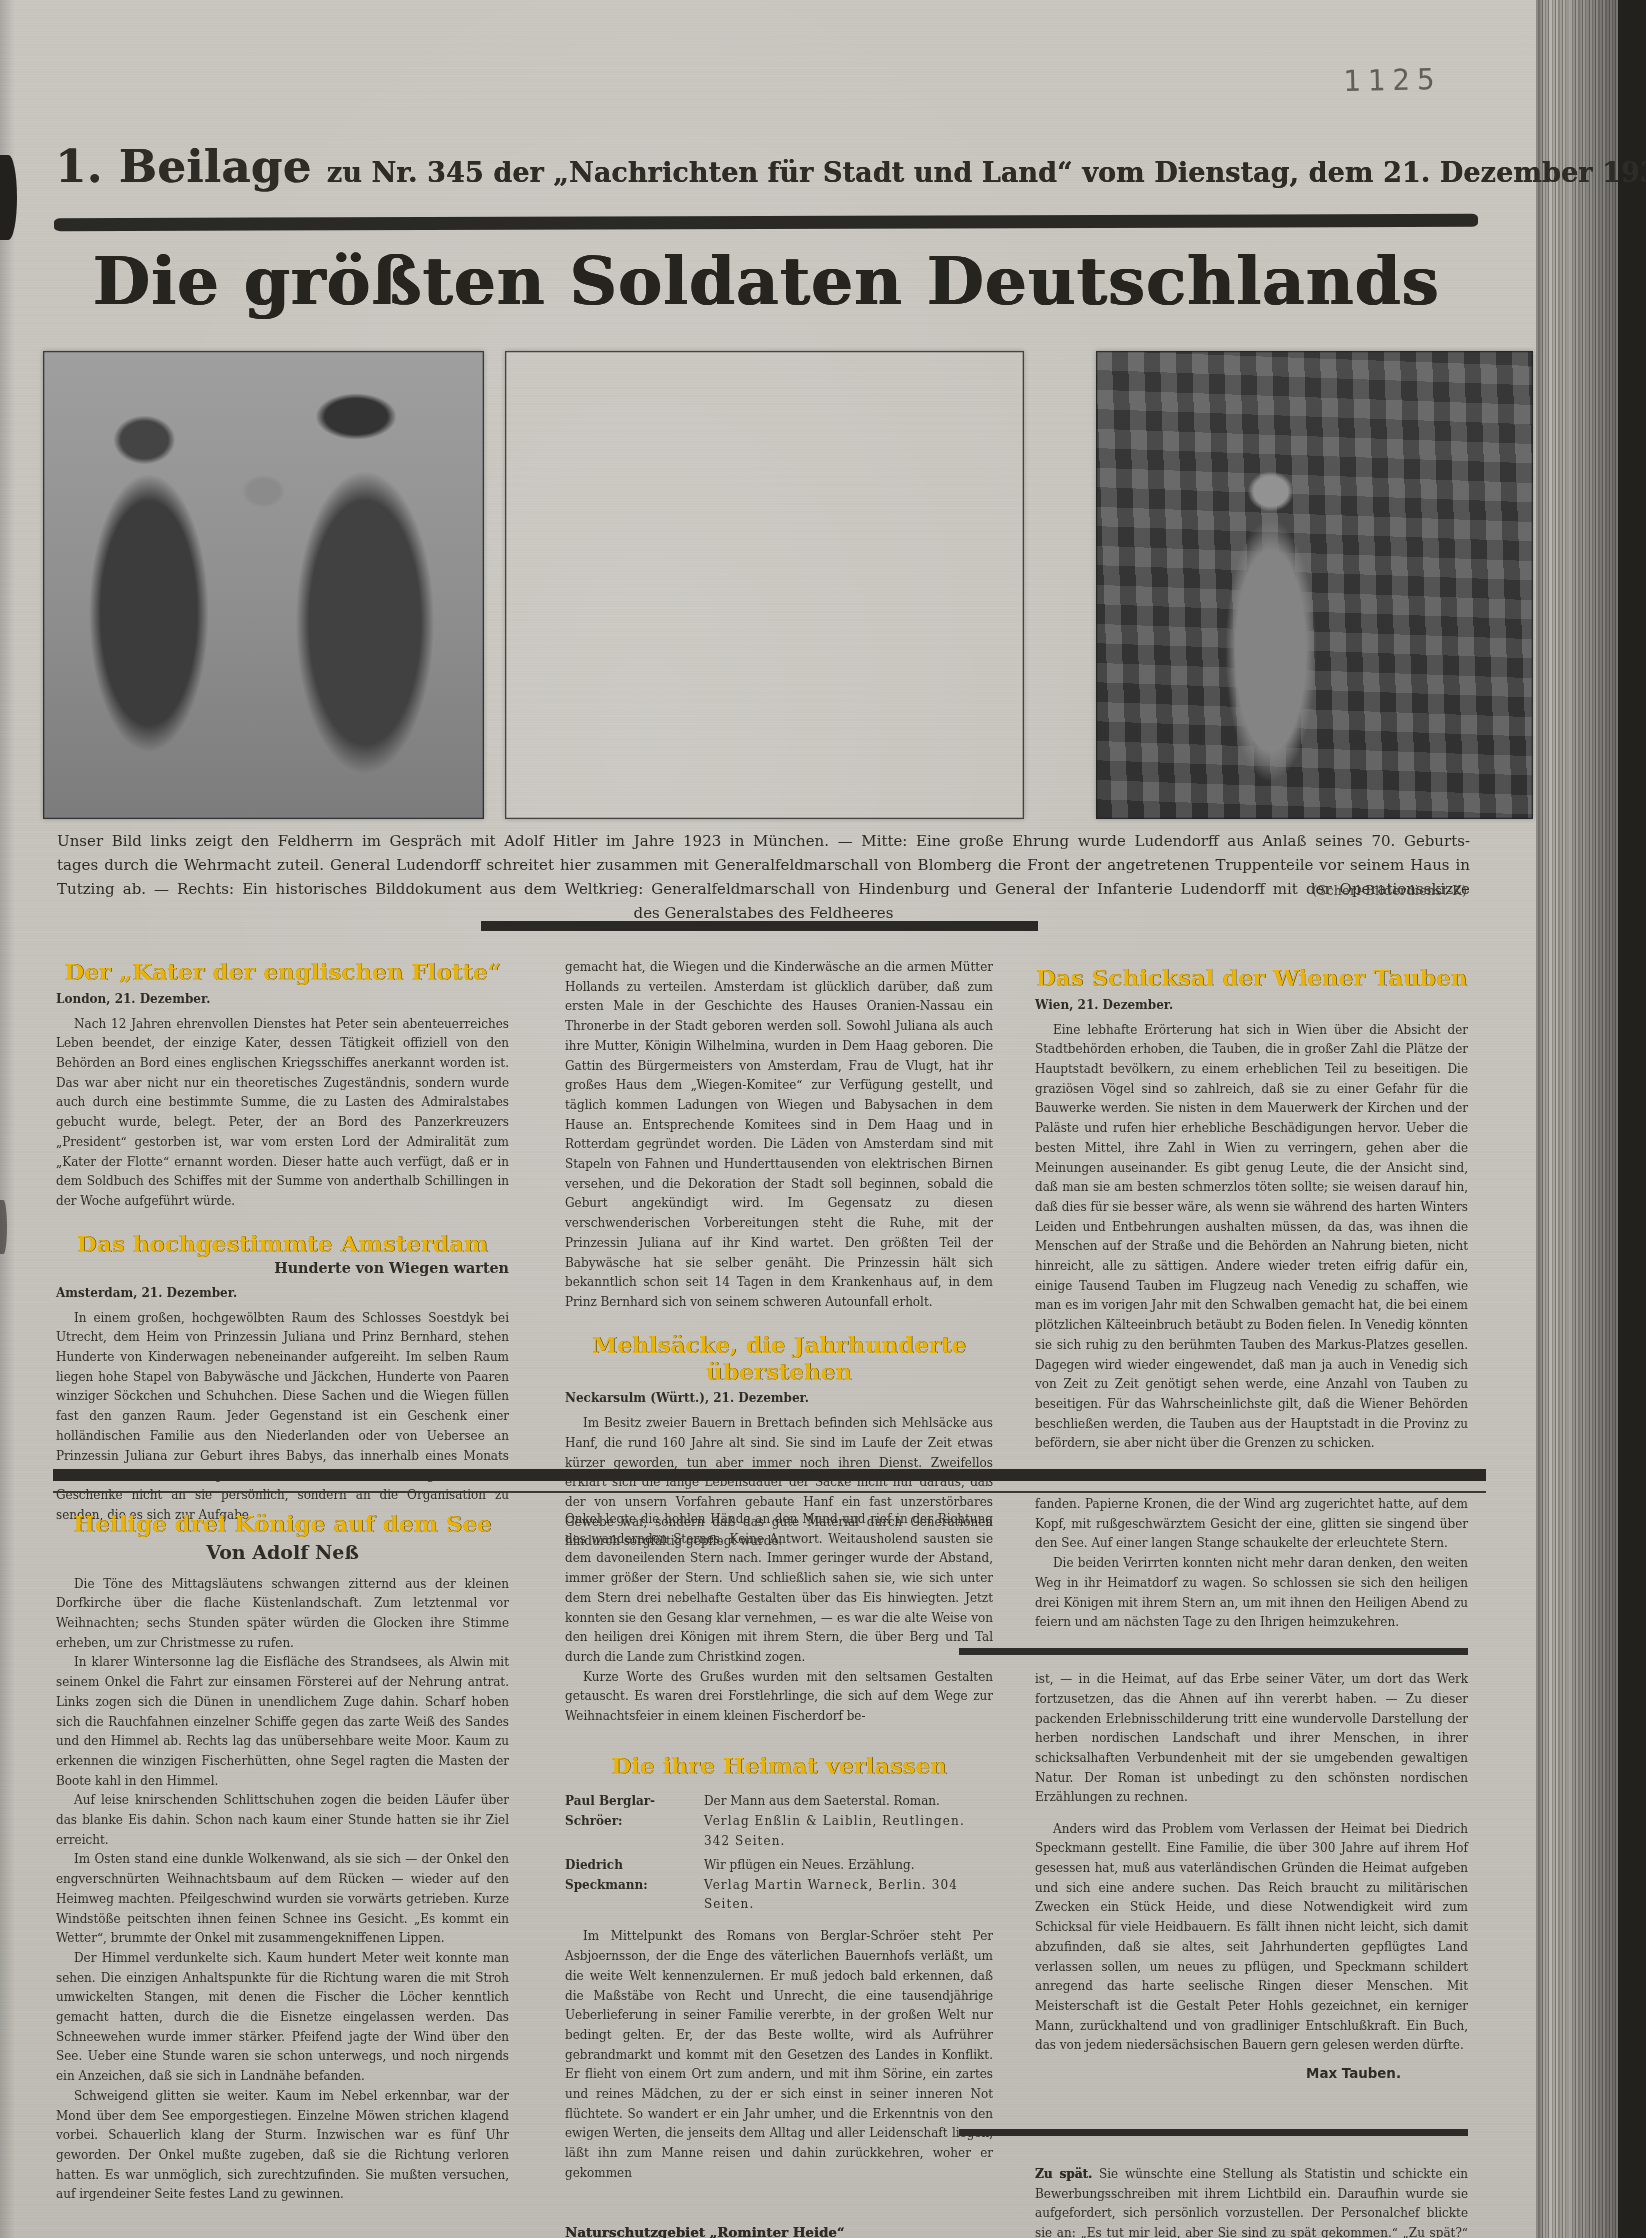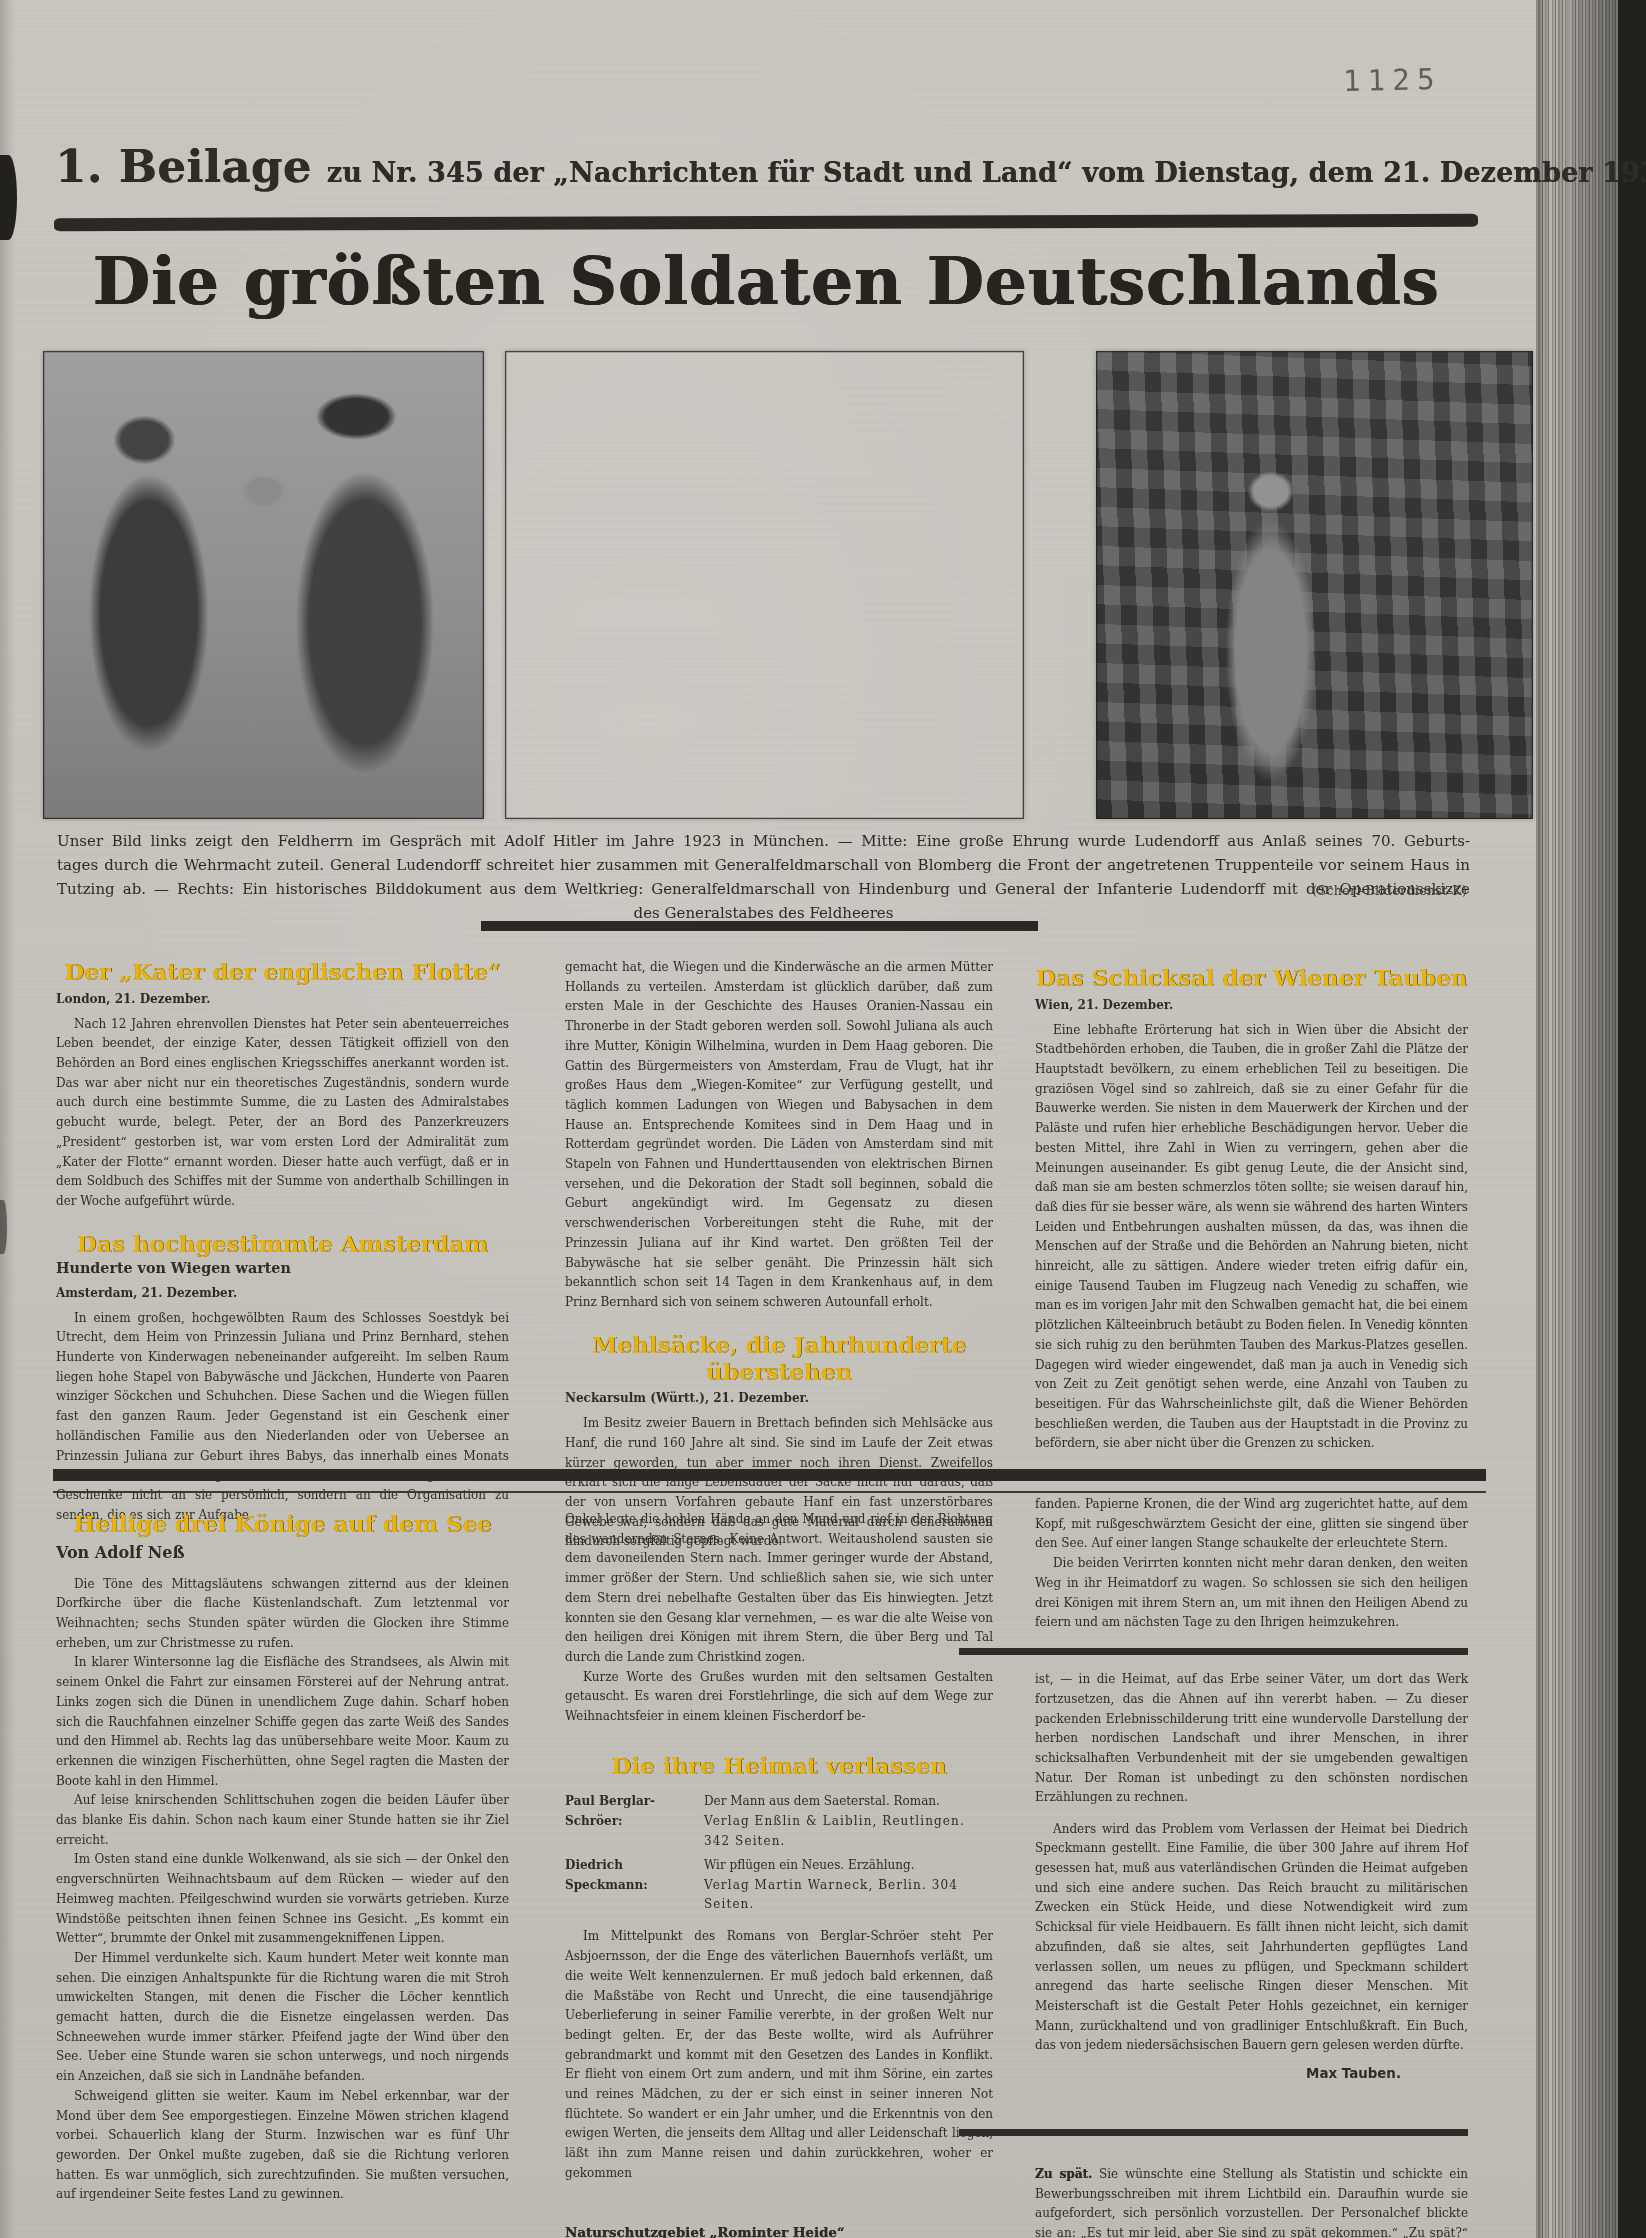--- a/index.html
+++ b/index.html
@@ -65,23 +65,23 @@
   .cap-line{text-align:justify;text-align-last:justify;}
   .cap-center{text-align:center;}
   #caption .credit{position:absolute;right:2.7px;top:50px;font-size:12.5px;letter-spacing:0.4px;color:#3a3831;}
   #caption-rule{position:absolute;left:481px;top:921px;width:557px;height:9.9px;background:#2b2925;}
   
   .col{position:absolute;text-align:justify;font-size:12px;line-height:19.7px;}
   .col p{margin:0;text-indent:18px;}
   .col p.noindent{text-indent:0;}
   h2.art{margin:0;text-align:center;font-size:23px;line-height:27px;font-weight:700;color:#eab308;
         text-shadow:0.4px 0 #26241f;text-indent:0;}
-  .subtitle{text-align:left;font-weight:700;font-size:14.3px;margin:2.7px 0 0;}
+  .subtitle{text-align:right;font-weight:700;font-size:14.3px;margin:2.7px 0 0;}
   .dateline{text-align:left;font-weight:700;padding-right:49px;margin:4.5px 0 5.4px;}
-  .byline{font-weight:700;font-size:16px;margin:6.3px 0 11.6px;}
+  .byline{text-align:center;font-weight:700;font-size:19px;margin:6.3px 0 11.6px;}
   .sig{text-align:right;font-weight:700;padding-right:67px;margin-top:8px;font-family:"DejaVu Sans","Liberation Sans",sans-serif;font-size:13.4px;}
   .gap-rule{height:7.2px;background:#2e2c28;margin:15px 0;}
   #full-rule{position:absolute;left:53px;top:1469px;width:1433px;height:11.6px;background:#2b2925;}
   #full-rule-thin{position:absolute;left:53px;top:1491px;width:1433px;height:2.2px;background:#3a3832;}
   
   .book{display:flex;margin:3.6px 0 4.5px;text-align:left;}
   .book .bauthor{flex:0 0 139px;font-weight:700;}
   .book .bdetails{flex:1;}
   .book .bpub{letter-spacing:1.1px;display:block;}
   .inline-head{font-weight:700;font-size:13.4px;text-shadow:0.2px 0 currentColor;}

